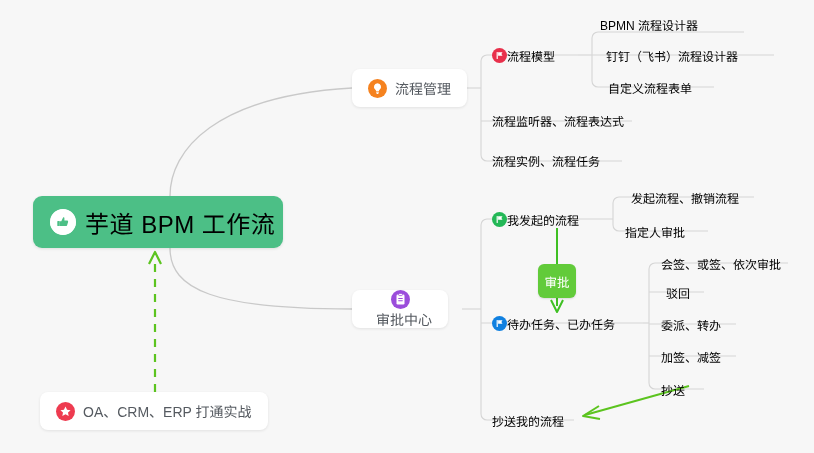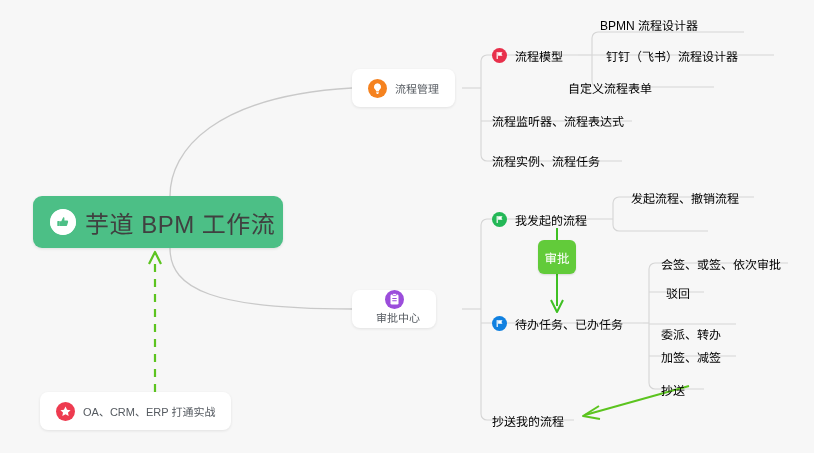--- a/index.html
+++ b/index.html
@@ -41,51 +41,51 @@
     left: 33px;
     top: 196px;
     width: 250px;
     height: 52px;
     background: #4cbf86;
     border-radius: 9px;
     padding: 0 17px;
     box-shadow: 0 1px 3px rgba(0,0,0,0.10);
   }
   .node.root .label {
-    color: #404040;
+    color: #000000;
     font-size: 24px;
     letter-spacing: 0.5px;
     margin-left: 9px;
   }
 
   
   .node.card {
     background: #ffffff;
     border-radius: 8px;
     padding: 0 16px;
     height: 38px;
     box-shadow: 0 1px 3px rgba(0,0,0,0.09);
   }
   .node.card .label {
     color: #555a60;
-    font-size: 11px;
+    font-size: 14px;
     margin-left: 8px;
   }
 
   
   .node.plain {
     background: transparent;
     height: 30px;
     padding: 0;
   }
   .node.plain .label {
     color: #000000;
     font-size: 12px;
   }
-  .node.plain .label.withicon { margin-left: 8px; }
+  .node.plain .label.withicon { margin-left: 0; }
 
   
   .node.tag {
     background: #62cb3a;
     border-radius: 6px;
     width: 38px;
     height: 34px;
     justify-content: center;
     padding: 0;
     box-shadow: 0 1px 2px rgba(0,0,0,0.12);
@@ -211,21 +211,21 @@
     </span>
     <span class="label withicon">流程模型</span>
   </div>
 
   <div class="node plain" style="left:600px; top:9px;">
     <span class="label">BPMN 流程设计器</span>
   </div>
   <div class="node plain" style="left:606px; top:40px;">
     <span class="label">钉钉（飞书）流程设计器</span>
   </div>
-  <div class="node plain" style="left:568px; top:72px;">
+  <div class="node plain" style="left:608px; top:72px;">
     <span class="label">自定义流程表单</span>
   </div>
 
   <div class="node plain" style="left:492px; top:105px;">
     <span class="label">流程监听器、流程表达式</span>
   </div>
   <div class="node plain" style="left:492px; top:145px;">
     <span class="label">流程实例、流程任务</span>
   </div>
 
@@ -246,52 +246,55 @@
       <svg width="15" height="15" viewBox="0 0 15 15">
         <rect x="4.6" y="4.1" width="1.2" height="7" rx="0.5" fill="#ffffff"></rect>
         <path d="M6.1 4.3h4.4l-1.1 1.7 1.1 1.7H6.1z" fill="#ffffff"></path>
       </svg>
     </span>
     <span class="label withicon">我发起的流程</span>
   </div>
   <div class="node plain" style="left:631px; top:182px;">
     <span class="label">发起流程、撤销流程</span>
   </div>
+  <div class="node plain" style="left:625px; top:216px;">
+    <span class="label">指定人审批</span>
+  </div>
 
   <div class="node plain" style="left:661px; top:248px;">
     <span class="label">会签、或签、依次审批</span>
   </div>
 
   <div class="node plain" style="left:492px; top:308px;">
     <span class="icon sm ic-flag-b">
       <svg width="15" height="15" viewBox="0 0 15 15">
         <rect x="4.6" y="4.1" width="1.2" height="7" rx="0.5" fill="#ffffff"></rect>
         <path d="M6.1 4.3h4.4l-1.1 1.7 1.1 1.7H6.1z" fill="#ffffff"></path>
       </svg>
     </span>
     <span class="label withicon">待办任务、已办任务</span>
   </div>
   <div class="node plain" style="left:666px; top:277px;">
     <span class="label">驳回</span>
   </div>
-  <div class="node plain" style="left:661px; top:318px;">
+  <div class="node plain" style="left:661px; top:309px;">
     <span class="label">委派、转办</span>
   </div>
   <div class="node plain" style="left:661px; top:341px;">
     <span class="label">加签、减签</span>
   </div>
   <div class="node plain" style="left:661px; top:374px;">
     <span class="label">抄送</span>
   </div>
 
   <div class="node plain" style="left:492px; top:405px;">
     <span class="label">抄送我的流程</span>
   </div>
 
-  <div class="node tag" style="left:538px; top:240px;">
+  <div class="node tag" style="left:538px; top:264px;">
     <span class="label">审批</span>
   </div>
 
   <div class="node card" style="left:40px; top:392px;">
     <span class="icon mid ic-star">
       <svg width="19" height="19" viewBox="0 0 19 19">
         <path d="M9.5 4.4l1.55 3.3 3.55.45-2.6 2.45.68 3.5-3.18-1.74-3.18 1.74.68-3.5-2.6-2.45 3.55-.45z" fill="#ffffff"></path>
       </svg>
     </span>
     <span class="label">OA、CRM、ERP 打通实战</span>

